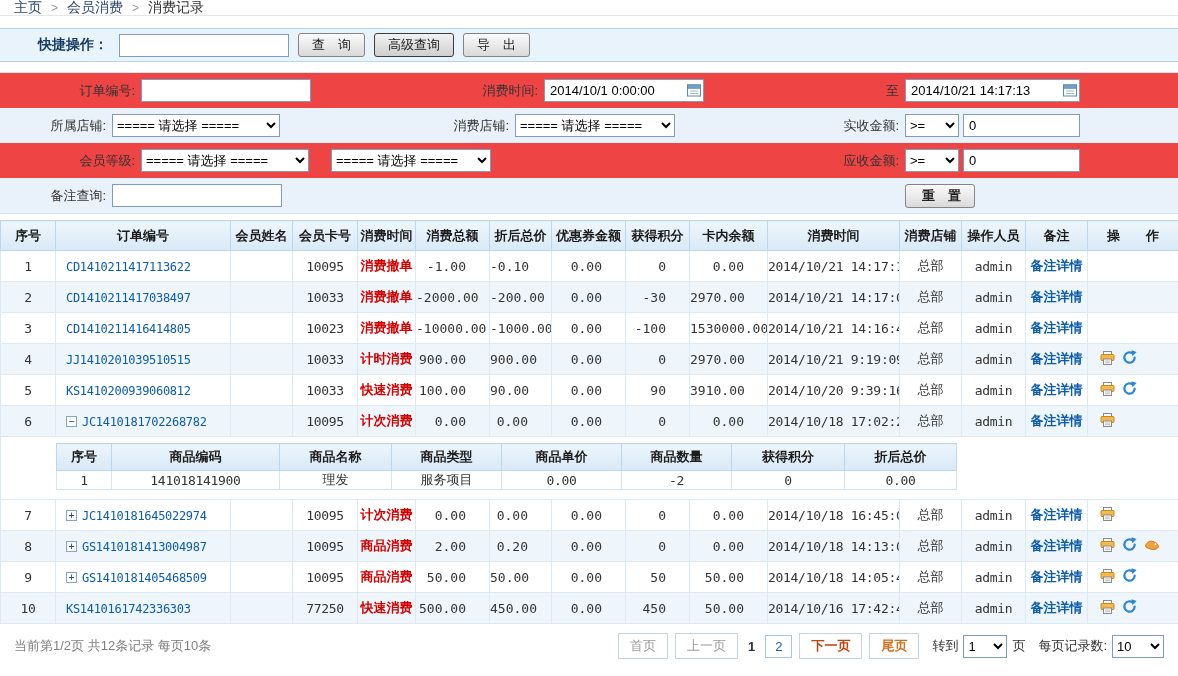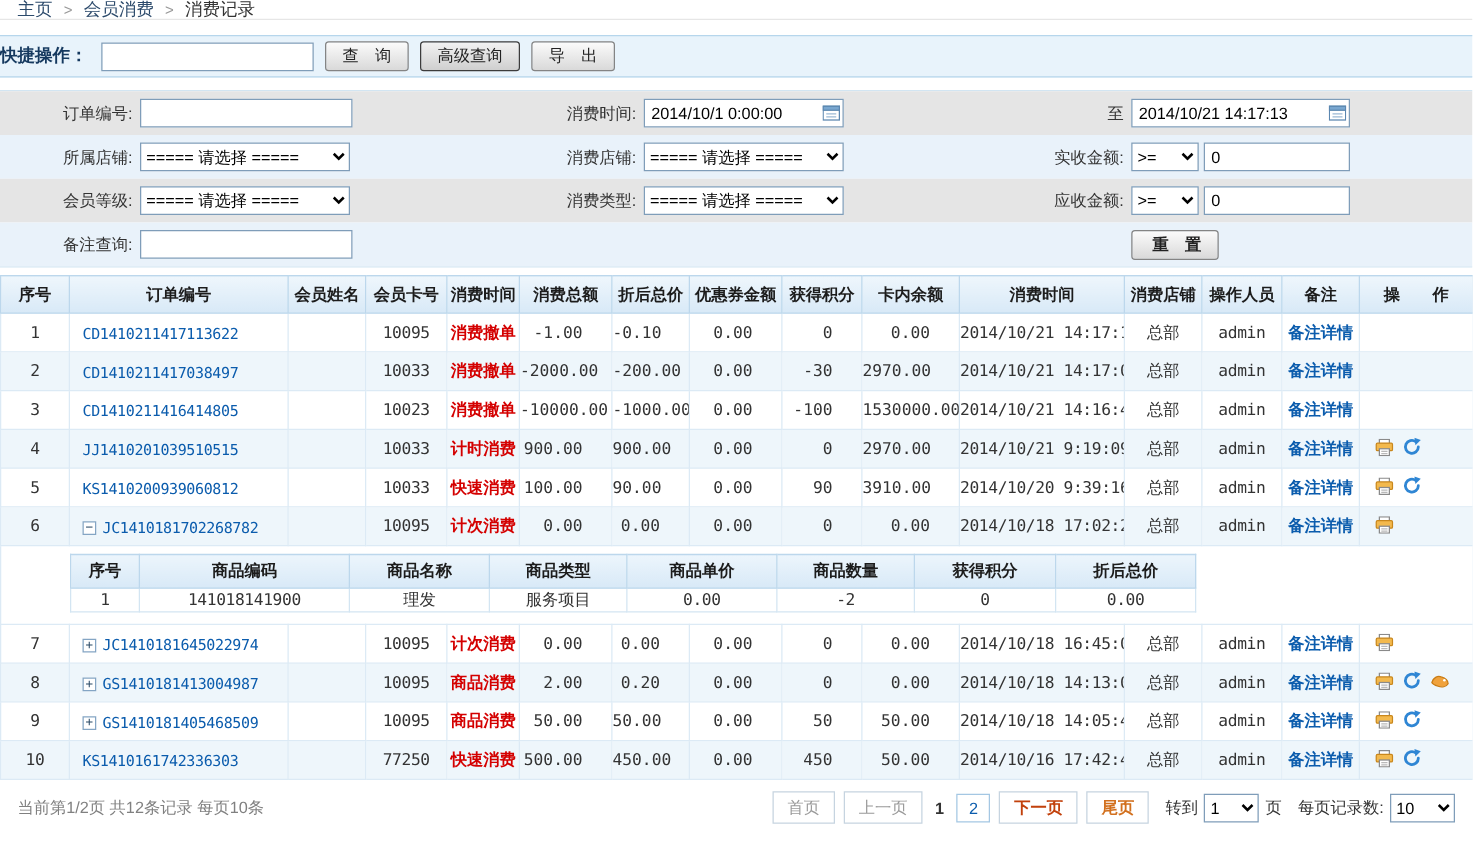--- a/index.html
+++ b/index.html
@@ -13,33 +13,33 @@
   
   .breadcrumb { height:16px; display:flex; align-items:center; gap:9px;
     padding-left:14px; border-bottom:1px solid #e6e6e6; font-size:14px; }
   .breadcrumb a { color:#2c4a6b; text-decoration:none; }
   .breadcrumb .sep { color:#999; font-size:12px; }
   .breadcrumb .cur { color:#333; }
 
   
   .quickbar { margin-top:12px; height:34px; background:#e8f3fb;
     border-top:1px solid #b6d6ec; border-bottom:1px solid #b6d6ec;
-    display:flex; align-items:center; gap:9px; }
+    display:flex; align-items:center; padding-left:38px; gap:9px; }
   .qlabel { font-weight:bold; color:#15395f; font-size:14px; margin-right:2px; }
   .textbox { height:23px; border:1px solid #7f9db9; background:#fff;
     padding:0 5px; font-size:13px; width:170px; font-family:inherit; }
   .btn { height:24px; padding:0 13px; font-size:13px; color:#222; cursor:pointer;
     background:linear-gradient(#fbfbfb,#d9d9d9); border:1px solid #848484;
     border-radius:3px; font-family:inherit; }
   .btn-active { border:1px solid #3c3c3c; background:linear-gradient(#f2f2f2,#cfcfcf); }
 
   
   .filters { margin-top:10px; border:1px solid #d2e5f2; border-left:none; border-right:none; }
   .frow { display:flex; align-items:center; height:35px; }
-  .frow.odd { background:#e5e5e5; }
+  .frow.odd { background:#ef4444;padding-left:29px; }
   .frow.even { background:#e9f2fa; }
   .flabel { text-align:right; padding-right:6px; color:#333; }
   .flabel.w1 { width:112px; }
   .flabel.w2 { width:213px; }
   .flabel.w3 { flex:1; }
   .ffield.wf1 { width:190px; }
   .ffield.wf2 { width:190px; }
   .ffield.wf3 { width:175px; margin-right:98px; display:flex; gap:4px; align-items:center; }
   select { height:23px; border:1px solid #7f9db9; background:#fff; font-size:13px; font-family:inherit; }
   .sel-wide { width:168px; }
@@ -155,21 +155,20 @@
     <span class="flabel w3">实收金额:</span>
     <span class="ffield wf3">
       <select class="sel-op"><option>&gt;=</option></select>
       <input class="textbox num-in" value="0" style="">
     </span>
   </div>
 
   <div class="frow odd">
     <span class="flabel w1">会员等级:</span>
     <span class="ffield wf1"><select class="sel-wide"><option>===== 请选择 =====</option></select></span>
-    <span class="flabel w2">消费类型:</span>
     <span class="ffield wf2"><select class="sel-wide2"><option>===== 请选择 =====</option></select></span>
     <span class="flabel w3">应收金额:</span>
     <span class="ffield wf3">
       <select class="sel-op"><option>&gt;=</option></select>
       <input class="textbox num-in" value="0" style="">
     </span>
   </div>
 
   <div class="frow even">
     <span class="flabel w1">备注查询:</span>

